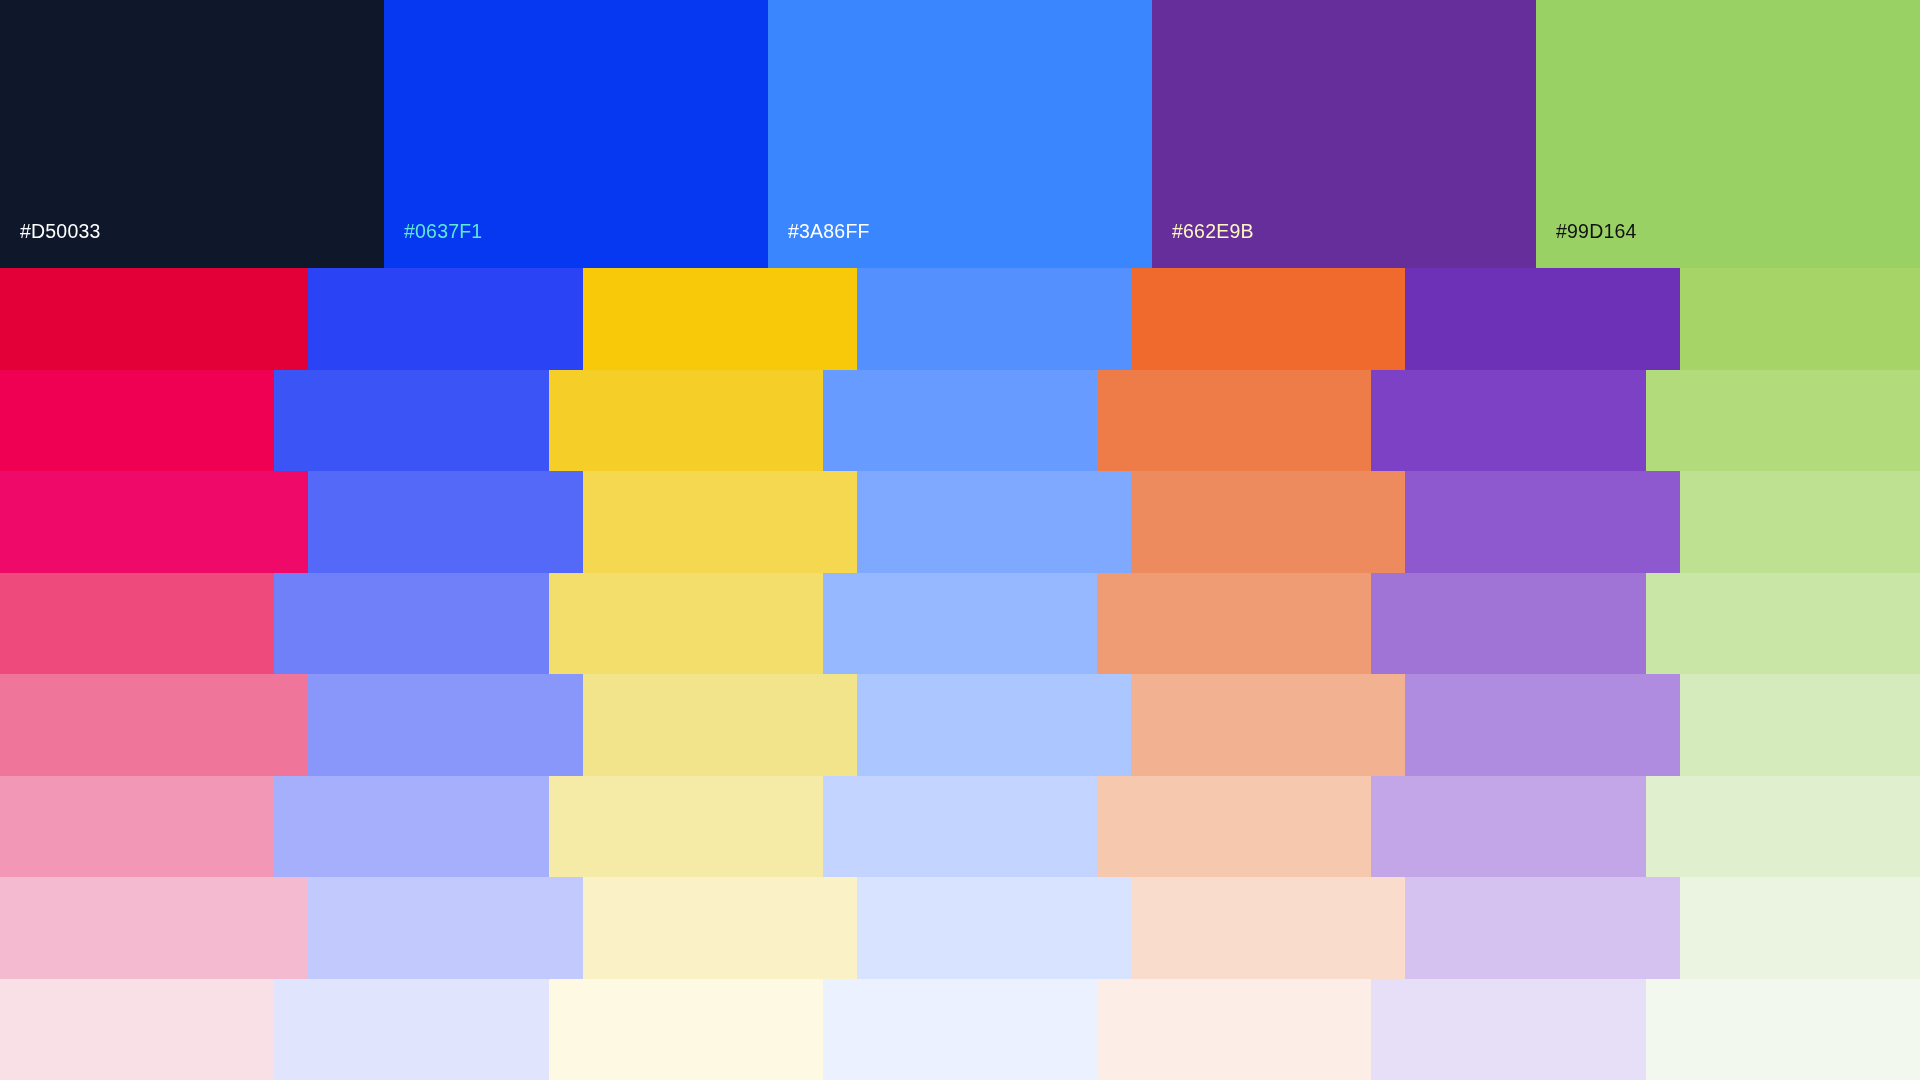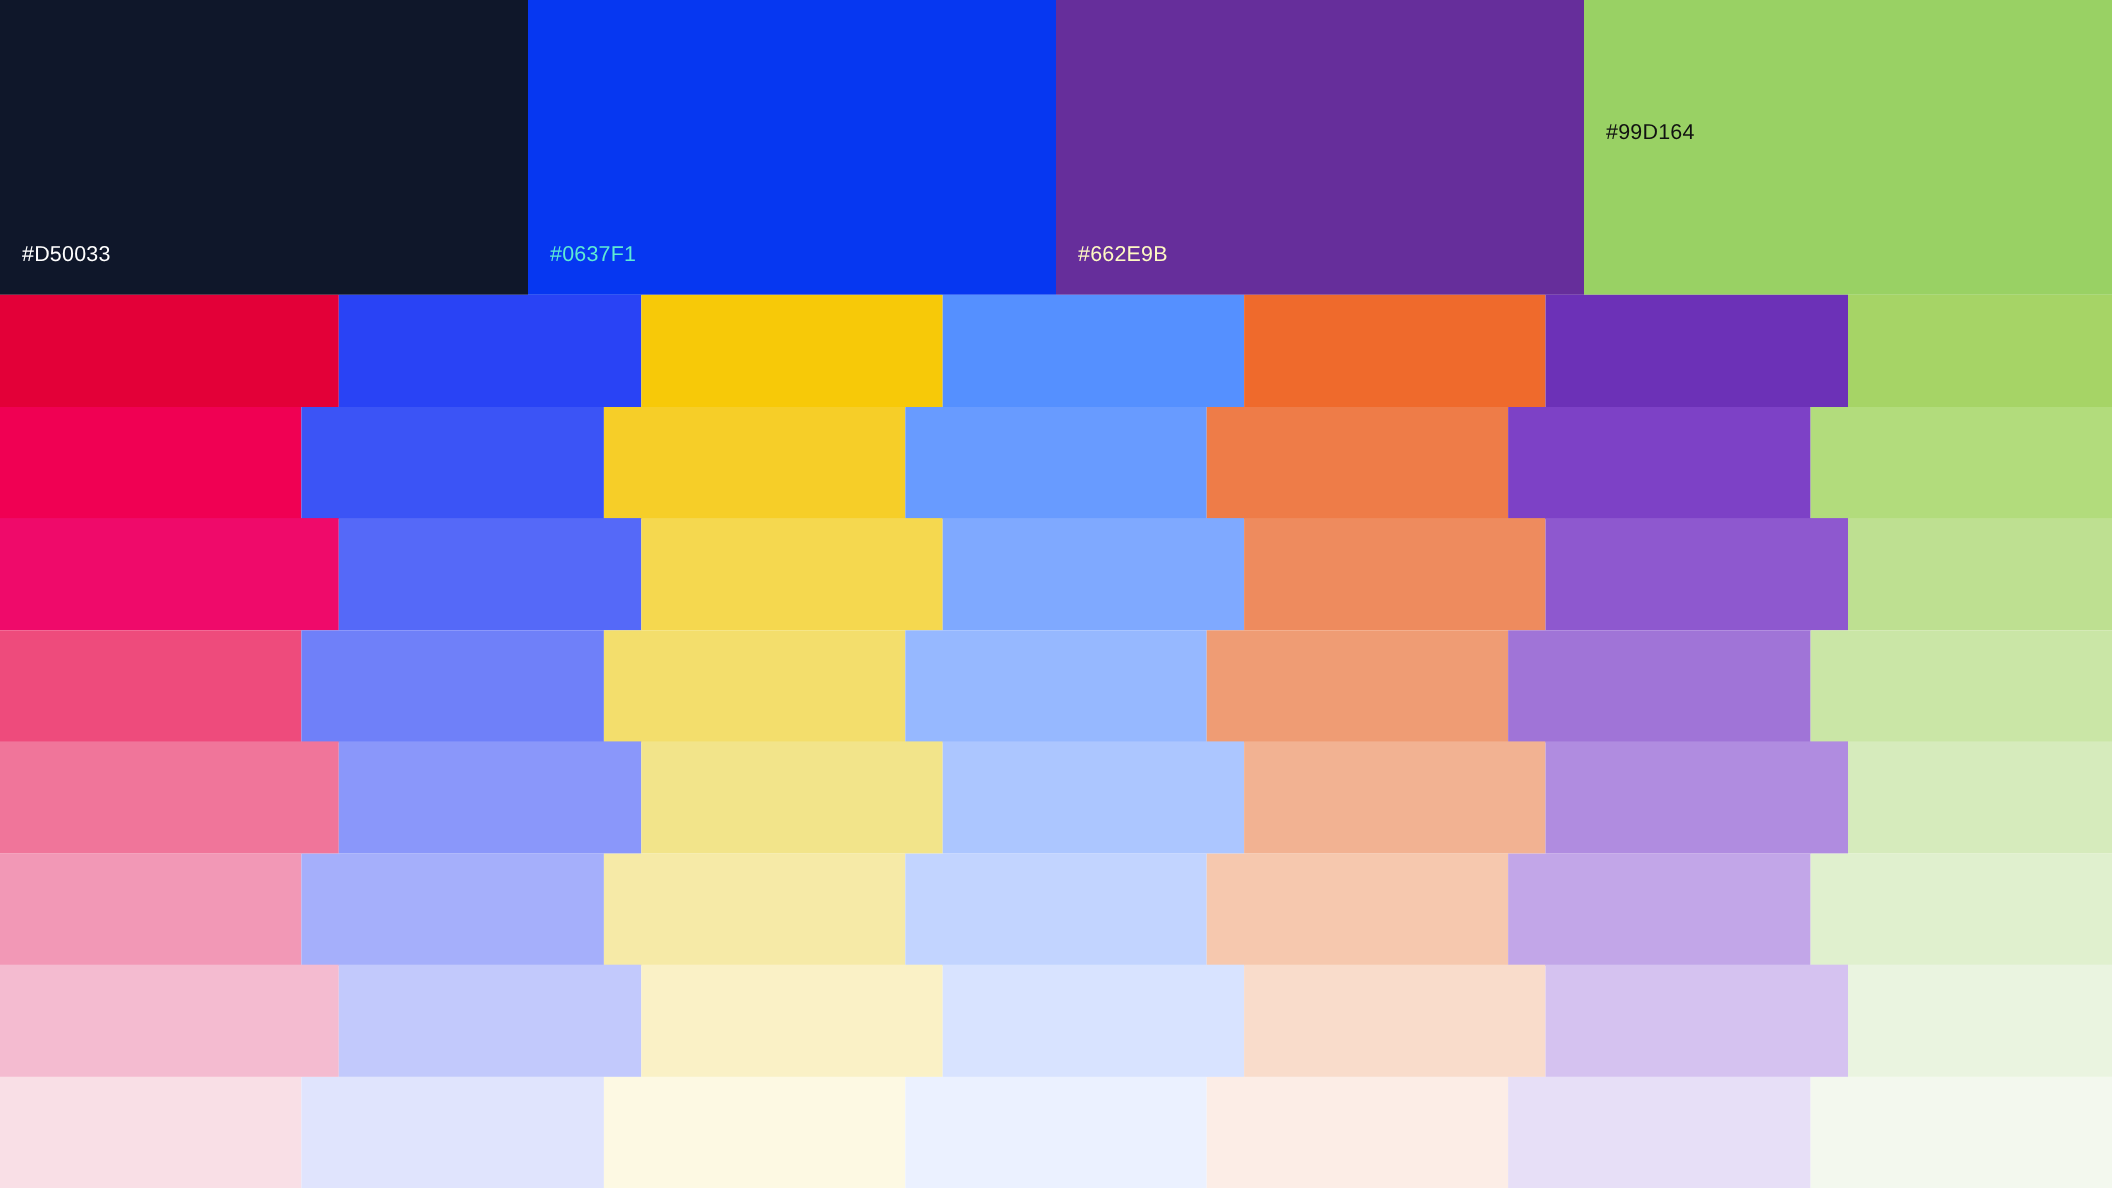--- a/index.html
+++ b/index.html
@@ -55,24 +55,27 @@
 
 <div id="palette">
 
   <div class="header-band">
       <div class="swatch" style="background: #0f172a;">
         <span class="swatch-label" style="color: rgb(255, 255, 255);">#D50033</span>
       </div>
       <div class="swatch" style="background: rgb(6, 55, 241);">
         <span class="swatch-label" style="color: #5eead4;">#0637F1</span>
       </div>
+      <div class="swatch" style="background: rgb(58, 134, 255);">
+        <span class="swatch-label" style="color: rgb(255, 255, 255);">#3A86FF</span>
+      </div>
       <div class="swatch" style="background: rgb(102, 46, 155);">
         <span class="swatch-label" style="color: #fef9c3;">#662E9B</span>
       </div>
-      <div class="swatch" style="background: rgb(153, 209, 100); align-items: center;">
+      <div class="swatch" style="background: rgb(153, 209, 100);">
         <span class="swatch-label" style="color: rgb(17, 17, 17);">#99D164</span>
       </div>
     </div>
 
   <div id="tint-rows">
       <div class="tint-row" style="top: 268px; height: 102.1px;">
         <div class="tint-cell" style="left: 0px; width: 308.286px; background: rgb(227, 0, 56);"></div>
         <div class="tint-cell" style="left: 308.286px; width: 274.286px; background: rgb(41, 67, 245);"></div>
         <div class="tint-cell" style="left: 582.571px; width: 274.286px; background: rgb(247, 201, 8);"></div>
         <div class="tint-cell" style="left: 856.857px; width: 274.286px; background: rgb(85, 144, 255);"></div>

